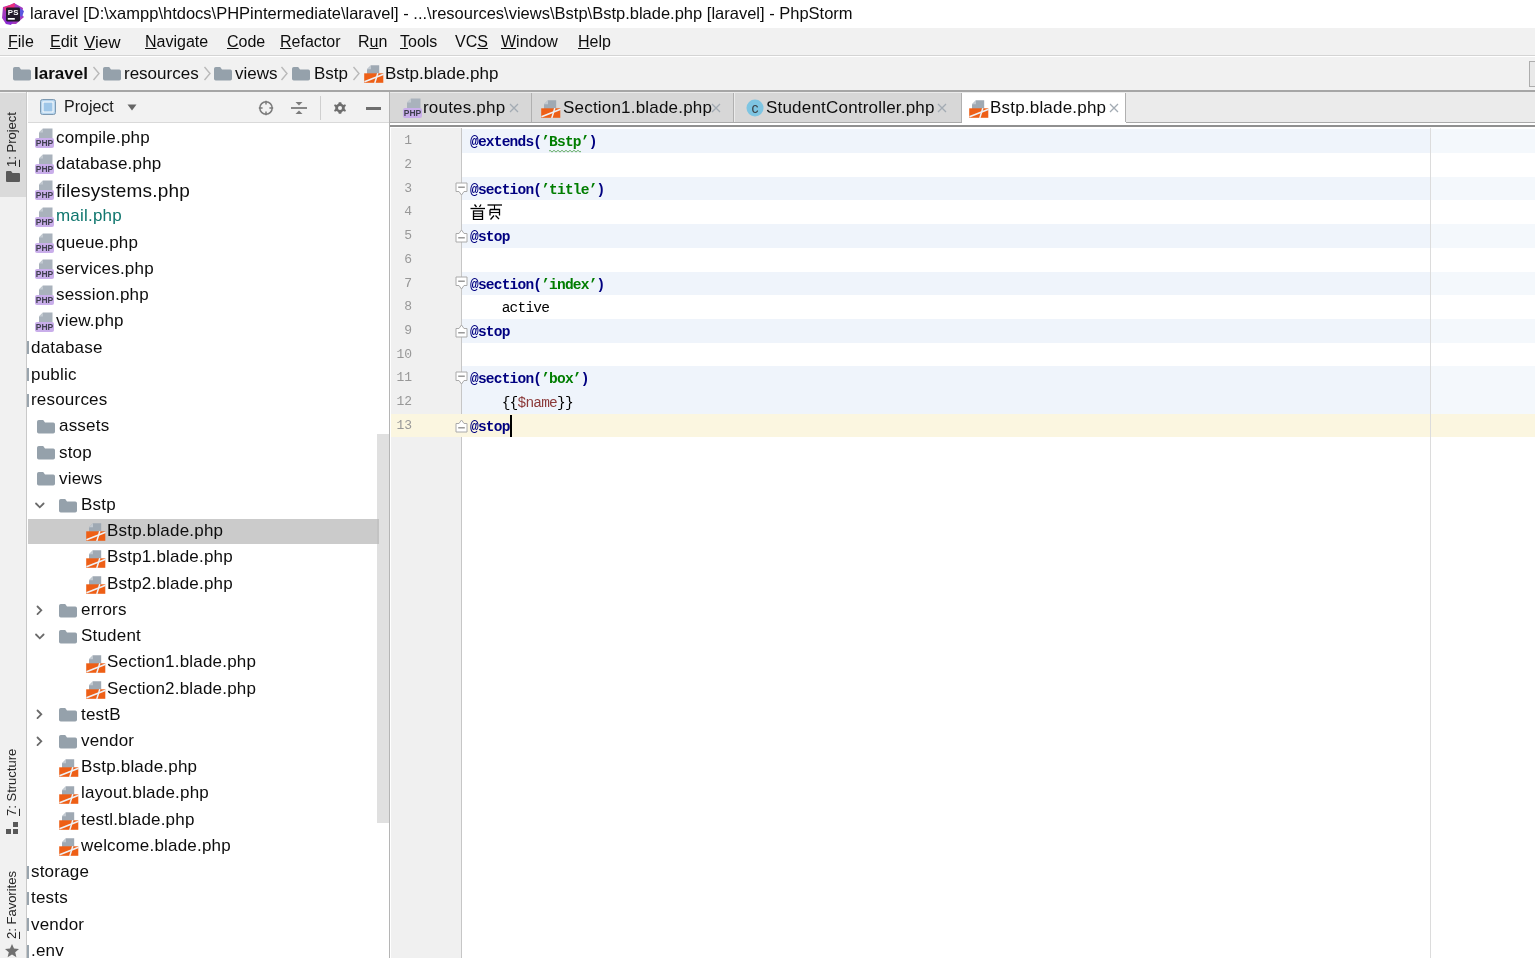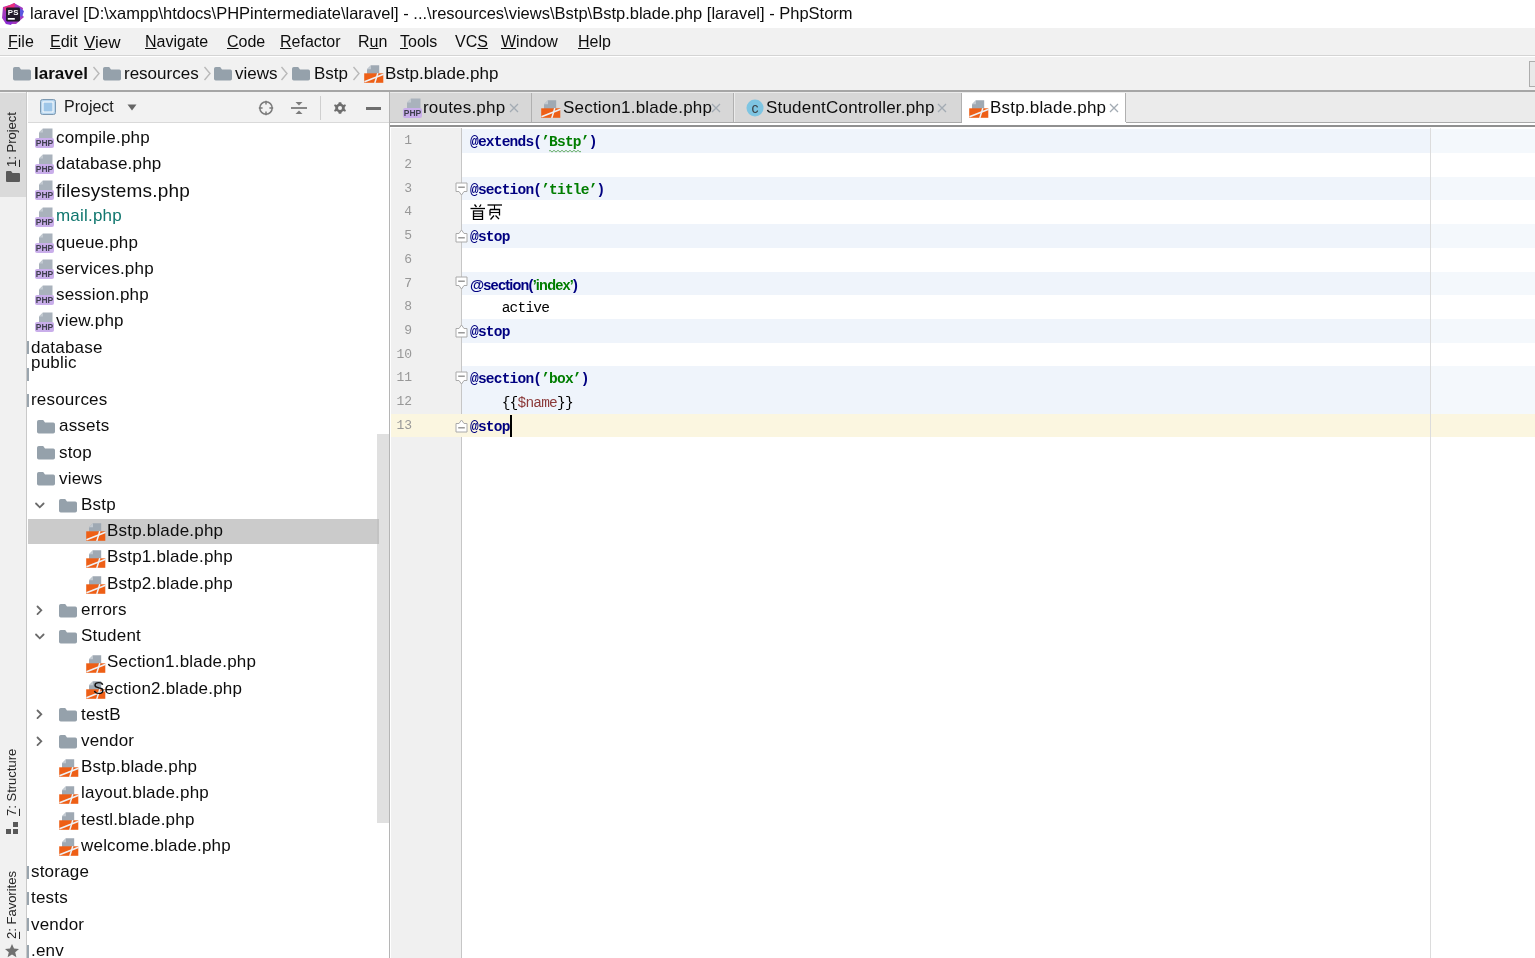--- a/index.html
+++ b/index.html
@@ -212,21 +212,21 @@
         <path d="M8 0.5 L17.5 0.5 L17.5 12 L4 12 L4 4.5 Z" fill="#a9b2bc"></path>
         <path d="M4 4.5 L8 4.5 L8 0.5 Z" fill="#c3cad1"></path>
         <rect x="0" y="10" width="19" height="10" rx="2" fill="#c9aeea"></rect>
         <text x="9.5" y="17.8" font-family="Liberation Sans" font-size="8.5" font-weight="bold" fill="#3f3f4e" text-anchor="middle">PHP</text>
       </svg>
     </div>
 <div class="abs" style="left:56px;top:311.3px;font-size:17px;letter-spacing:0.2px;color:#0d0d0d">view.php</div>
 <div class="abs" style="left:27px;top:341.2px;width:2px;height:13px;background:#9aa5ae"></div>
 <div class="abs" style="left:31px;top:337.5px;font-size:17px;letter-spacing:0.2px;color:#0d0d0d">database</div>
 <div class="abs" style="left:27px;top:367.5px;width:2px;height:13px;background:#9aa5ae"></div>
-<div class="abs" style="left:31px;top:353px;font-size:17px;letter-spacing:0.2px;color:#0d0d0d">public</div>
+<div class="abs" style="left:31px;top:365px;font-size:17px;letter-spacing:0.2px;color:#0d0d0d">public</div>
 <div class="abs" style="left:27px;top:393.7px;width:2px;height:13px;background:#9aa5ae"></div>
 <div class="abs" style="left:31px;top:390.0px;font-size:17px;letter-spacing:0.2px;color:#0d0d0d">resources</div>
 <div style="position:absolute;left:37px;top:418.93000000000006px;width:18px;height:15px">
       <svg style="display:block;" width="18" height="15" viewBox="0 0 18 15">
         <path d="M0 2.8 Q0 1 1.8 1 L6.2 1 L8 3.4 L16.2 3.4 Q18 3.4 18 5.2 L18 12.7 Q18 14.5 16.2 14.5 L1.8 14.5 Q0 14.5 0 12.7 Z" fill="#95a1ab"></path>
       </svg>
     </div>
 <div class="abs" style="left:59px;top:416.2px;font-size:17px;letter-spacing:0.2px;color:#0d0d0d">assets</div>
 <div style="position:absolute;left:37px;top:445.15999999999997px;width:18px;height:15px">
       <svg style="display:block;" width="18" height="15" viewBox="0 0 18 15">
@@ -316,21 +316,21 @@
 <div class="abs" style="left:107px;top:652.3px;font-size:17px;letter-spacing:0.2px;color:#0d0d0d">Section1.blade.php</div>
 <div style="position:absolute;left:86px;top:678.73px;width:20px;height:20px">
       <svg style="display:block;" width="20" height="20" viewBox="0 0 20 20">
         <path d="M7 2.3 L15.2 2.3 L15.2 12 L3 12 L3 6.3 Z" fill="#9fa9b3"></path>
         <path d="M3 6.3 L7 6.3 L7 2.3 Z" fill="#c3cad1"></path>
         <path d="M0.2 10.3 L19.3 10.3 L19.3 19.8 L0.2 19.8 Z" fill="#ee5f16"></path>
         <path d="M0.5 18.7 L19.6 11.2" stroke="#eef2f6" stroke-width="1.6" fill="none"></path>
         <path d="M10.8 20 L13.8 10.1" stroke="#eef2f6" stroke-width="1.5" fill="none"></path>
       </svg>
     </div>
-<div class="abs" style="left:93px;top:678.5px;font-size:17px;letter-spacing:0.2px;color:#0d0d0d">Section2.blade.php</div>
+<div class="abs" style="left:107px;top:678.5px;font-size:17px;letter-spacing:0.2px;color:#0d0d0d">Section2.blade.php</div>
 <div style="position:absolute;left:34px;top:709.46px;width:11px;height:11px">
       <svg style="display:block;" width="11" height="11" viewBox="0 0 11 11">
         <path d="M3.5 1.5 L7.3 5.3 L3.5 9.1" stroke="#6b6b6b" stroke-width="1.8" fill="none" stroke-linecap="round"></path>
       </svg>
     </div>
 <div style="position:absolute;left:59px;top:707.46px;width:18px;height:15px">
       <svg style="display:block;" width="18" height="15" viewBox="0 0 18 15">
         <path d="M0 2.8 Q0 1 1.8 1 L6.2 1 L8 3.4 L16.2 3.4 Q18 3.4 18 5.2 L18 12.7 Q18 14.5 16.2 14.5 L1.8 14.5 Q0 14.5 0 12.7 Z" fill="#95a1ab"></path>
       </svg>
     </div>
@@ -554,19 +554,19 @@
 <div class="abs" style="left:486.5px;top:203.9px;width:16px;height:16px">
       <svg style="display:block;" width="16" height="16" viewBox="0 0 16 16">
         <path d="M0.5 1 L15 1" stroke="#000" stroke-width="1.3"></path>
         <path d="M7.5 1 L7.5 5.5" stroke="#000" stroke-width="1.1"></path>
         <path d="M3 5.5 L12.5 5.5 L12.5 11.5 M3 5.5 L3 11.5" stroke="#000" stroke-width="1.3" fill="none"></path>
         <path d="M3 8.5 L12.5 8.5" stroke="#000" stroke-width="1.1"></path>
         <path d="M7 11.5 L3.5 15.5 M8.5 11.5 L12 15" stroke="#000" stroke-width="1.3" fill="none"></path>
       </svg>
     </div>
 <div class="abs" style="left:470px;top:224.1px;height:23.7px;line-height:26.1px;font-family:'Liberation Mono',monospace;font-size:14.5px;letter-spacing:-0.79px;color:#000;white-space:pre"><span style="color:#000080;font-weight:bold">@stop</span></div>
-<div class="abs" style="left:470px;top:271.5px;height:23.7px;line-height:26.1px;font-family:Liberation Sans, sans-serif;font-size:14.5px;letter-spacing:-0.79px;color:#000;white-space:pre"><span style="color:#000080;font-weight:bold">@section(</span><span style="color:#007d00;font-weight:bold">’index’</span><span style="color:#000080;font-weight:bold">)</span></div>
+<div class="abs" style="left:470px;top:271.5px;height:23.7px;line-height:26.1px;font-family:Liberation Mono, monospace;font-size:14.5px;letter-spacing:-0.79px;color:#000;white-space:pre"><span style="color:#000080;font-weight:bold">@section(</span><span style="color:#007d00;font-weight:bold">’index’</span><span style="color:#000080;font-weight:bold">)</span></div>
 <div class="abs" style="left:470px;top:295.2px;height:23.7px;line-height:26.1px;font-family:'Liberation Mono',monospace;font-size:14.5px;letter-spacing:-0.79px;color:#000;white-space:pre">    active</div>
 <div class="abs" style="left:470px;top:318.9px;height:23.7px;line-height:26.1px;font-family:'Liberation Mono',monospace;font-size:14.5px;letter-spacing:-0.79px;color:#000;white-space:pre"><span style="color:#000080;font-weight:bold">@stop</span></div>
 <div class="abs" style="left:470px;top:366.3px;height:23.7px;line-height:26.1px;font-family:'Liberation Mono',monospace;font-size:14.5px;letter-spacing:-0.79px;color:#000;white-space:pre"><span style="color:#000080;font-weight:bold">@section(</span><span style="color:#007d00;font-weight:bold">’box’</span><span style="color:#000080;font-weight:bold">)</span></div>
 <div class="abs" style="left:470px;top:390.0px;height:23.7px;line-height:26.1px;font-family:Liberation Mono, monospace;font-size:14.5px;letter-spacing:-0.79px;color:#000;white-space:pre">    {{<span style="color:#8c3a3a">$name</span>}}</div>
 <div class="abs" style="left:470px;top:413.7px;height:23.7px;line-height:26.1px;font-family:'Liberation Mono',monospace;font-size:14.5px;letter-spacing:-0.79px;color:#000;white-space:pre"><span style="color:#000080;font-weight:bold">@stop</span></div>
 <div class="abs" style="left:509.5px;top:414.7px;width:2px;height:22px;background:#000"></div>
 </div>
 </body></html>

